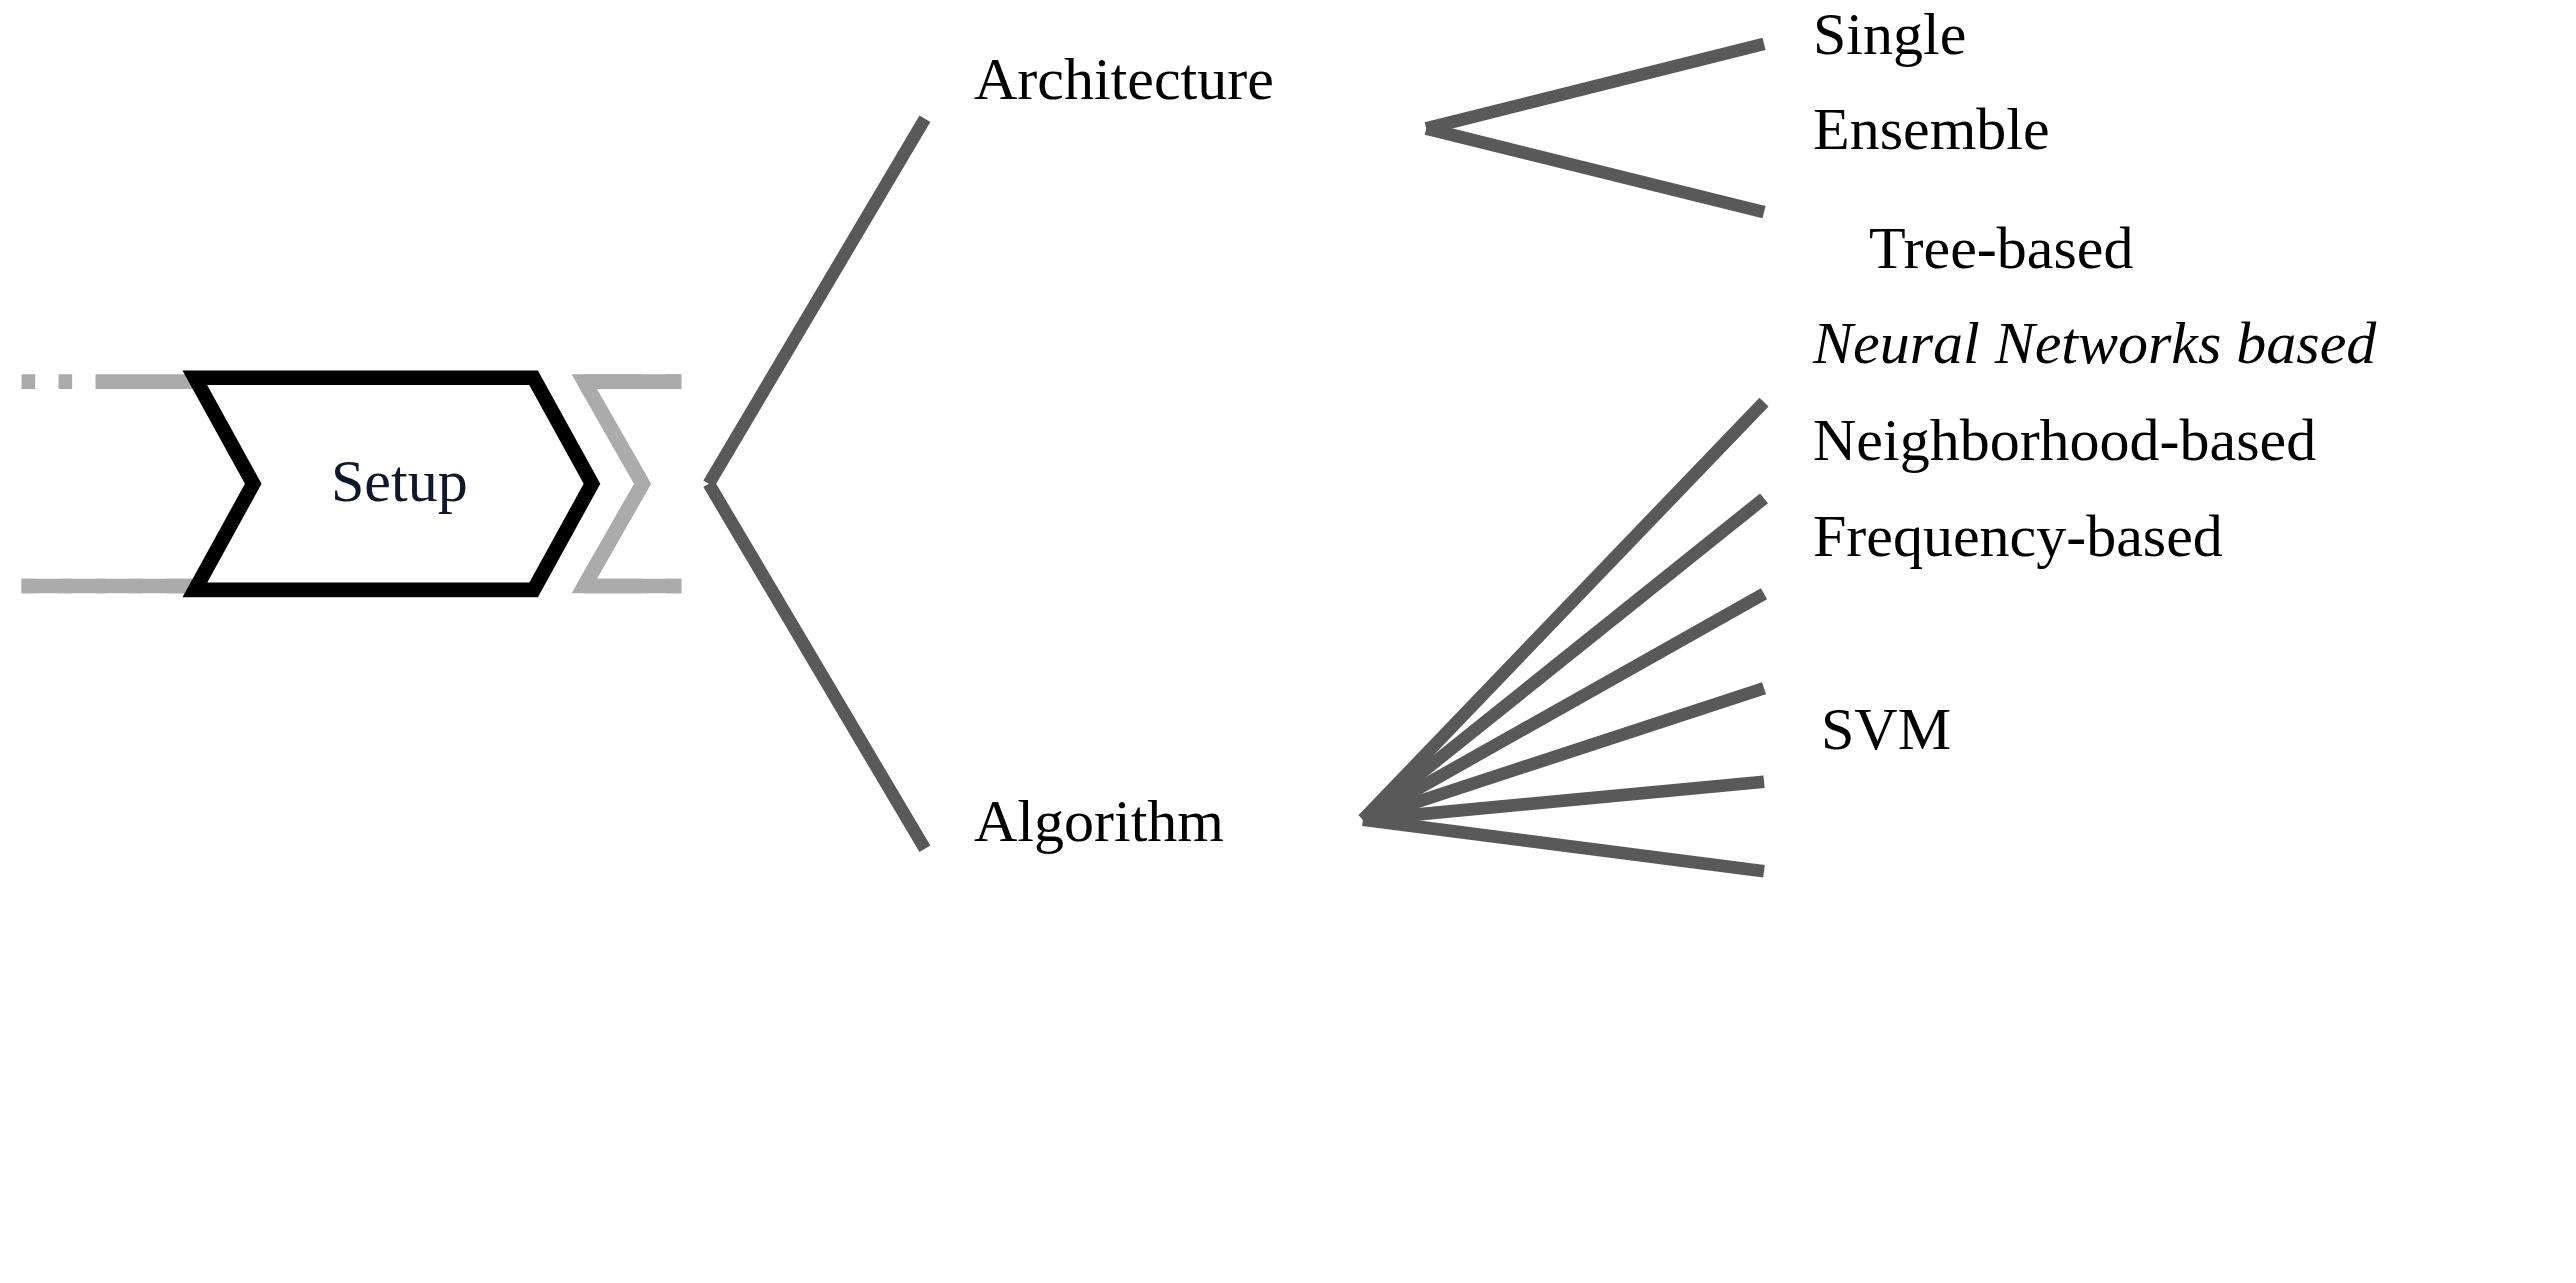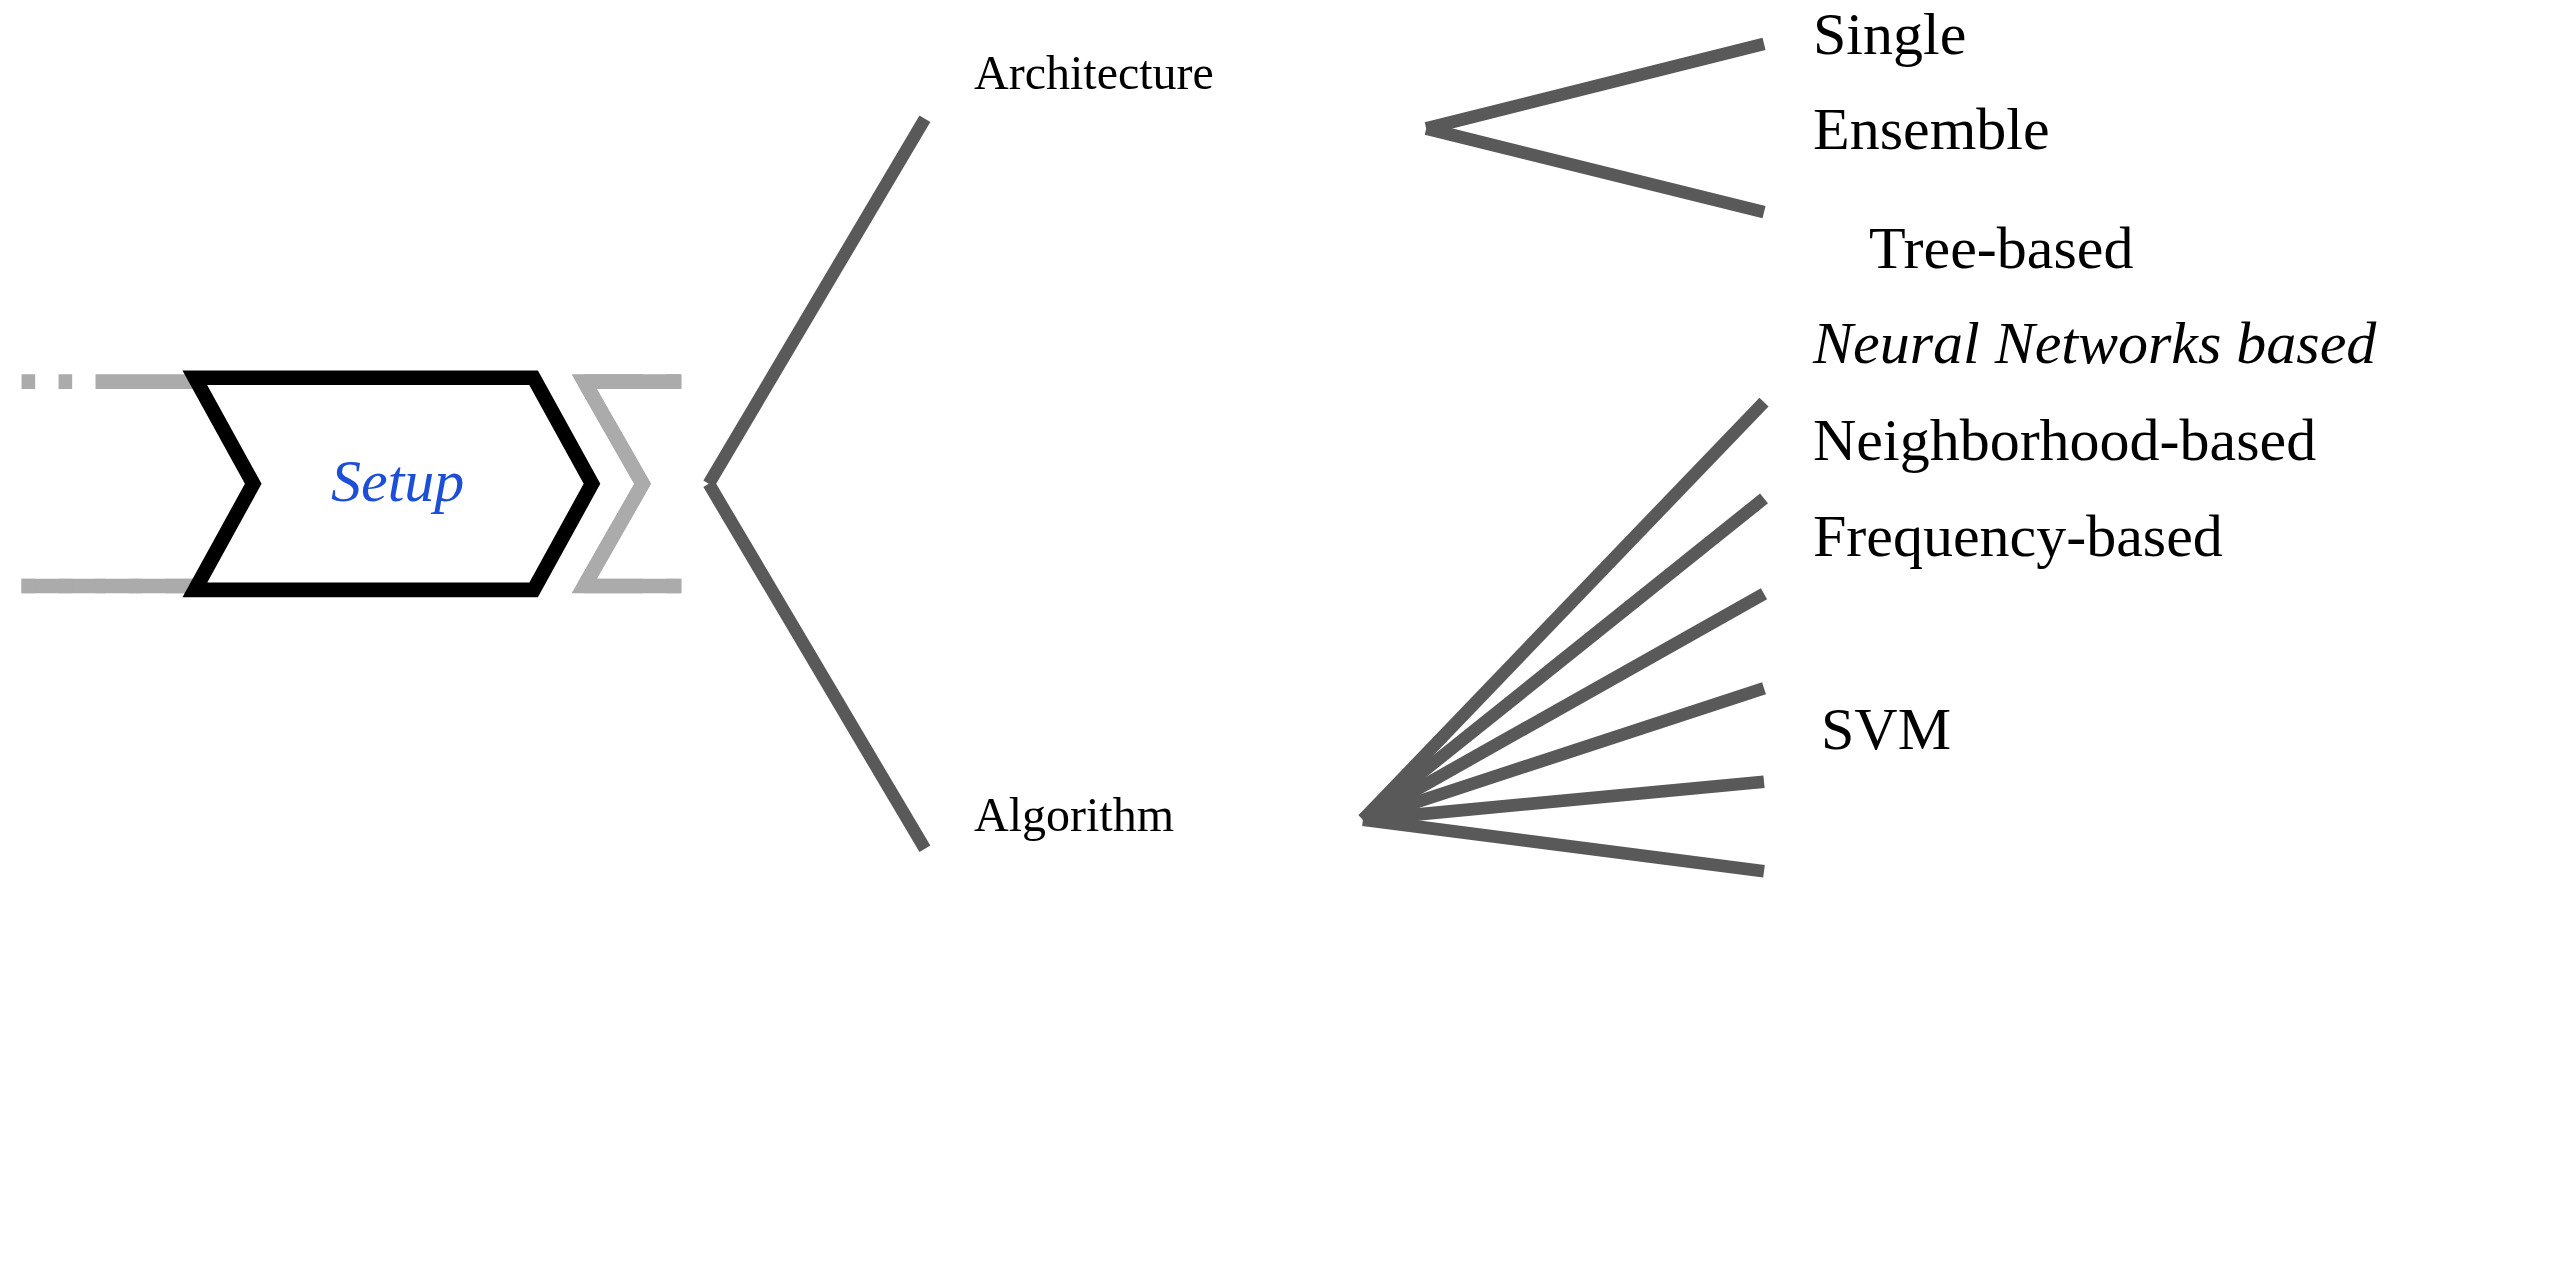--- a/index.html
+++ b/index.html
@@ -22,30 +22,29 @@
     width: 2576px;
     height: 1283px;
   }
   .node-label {
     position: absolute;
     color: #000000;
     white-space: nowrap;
     line-height: 1;
     font-family: "Liberation Serif", "DejaVu Serif", serif;
   }
-  .lvl1-label { font-size: 48px; }
+  .lvl1-label { font-size: 60px; }
   .lvl2-label { font-size: 60px; }
   .setup-label {
     position: absolute;
     font-size: 60px;
-    color: #1d4ed8;
+    color: #0f172a;
     white-space: nowrap;
     line-height: 1;
     font-family: "Liberation Serif", "DejaVu Serif", serif;
-    font-style: italic;
   }
 </style>
 </head>
 <body>
 
 <div id="canvas">
 
   <svg class="layer" viewBox="0 0 2646 1318">
 
     <g>

